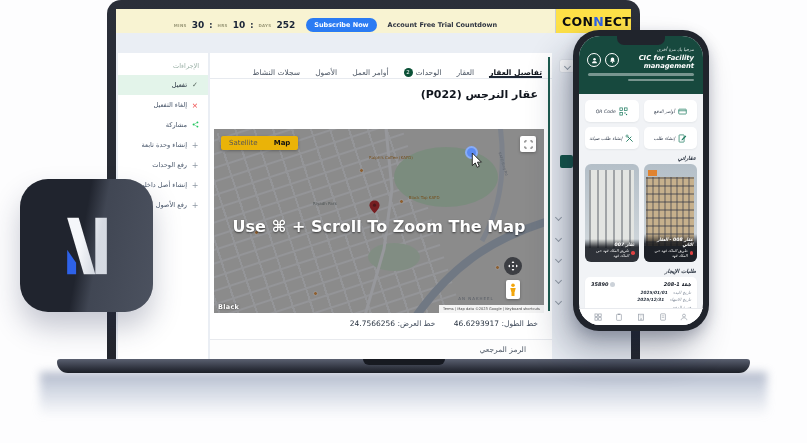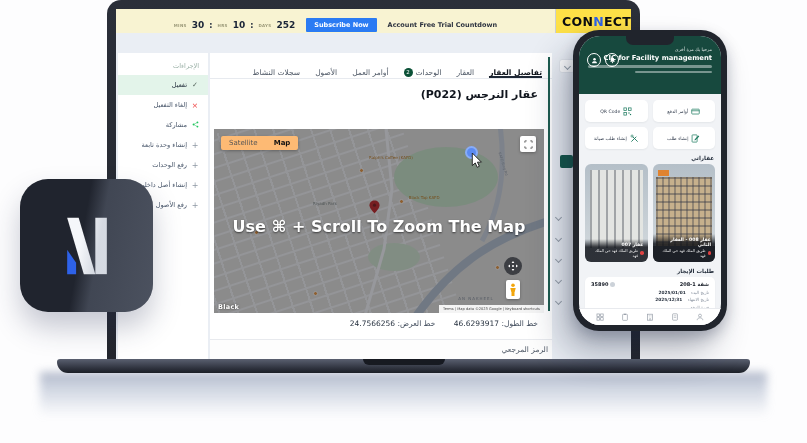--- a/index.html
+++ b/index.html
@@ -15,21 +15,21 @@
   .base-notch { position:absolute; left:363px; top:359px; width:82px; height:6px; background:#171a21; border-radius:0 0 8px 8px; z-index:4; }
   .base-shadow { position:absolute; left:40px; top:372px; width:727px; height:60px; z-index:0;
     background:linear-gradient(180deg,#7e8aa5 0%,#aab5ca 22%,rgba(244,247,251,0) 75%); filter:blur(4px); opacity:.6; }
 
   
   .topbar { position:absolute; left:0; top:0; width:515px; height:32px; display:flex;text-align:center; }
   .countdown-bar { flex:1; background:#f8f3d2; display:flex; align-items:center; justify-content:center; gap:5px; }
   .cd-label { font-size:4px; color:#9a9878; font-weight:bold; letter-spacing:.3px; }
   .cd-num { font-size:9px; color:#1a2437; font-weight:bold; }
   .cd-colon { font-size:8px; color:#1a2437; font-weight:bold; }
-  .subscribe-btn { background:#2b7bf3; color:#fff; font-size:6.5px; font-weight:bold; padding:3px 8px; border-radius:1px; margin:0 6px; cursor:pointer; }
+  .subscribe-btn { background:#2b7bf3; color:#fff; font-size:6.5px; font-weight:bold; padding:3px 8px; border-radius:7px; margin:0 6px; cursor:pointer; }
   .cd-caption { font-size:6.5px; color:#2d3340; font-weight:bold; }
   .brand-area { width:76px; background:#fde047; border-left:1px solid #c9ced6; padding:5px 0 0 6px; }
   .brand-text { font-size:12.5px; font-weight:900; color:#0c0e13; letter-spacing:.3px; white-space:nowrap; }
   .brand-accent { color:#2e62e9; }
 
   .page-bg { position:absolute; left:0; top:24px; width:515px; height:326px; background:#eaeef4; }
 
   
   .breadcrumb { position:absolute; left:94px; top:31px; width:342px; direction:rtl; font-size:7px; color:#6b7280; }
   .crumb-parent { text-decoration:underline; color:#4b5563; cursor:pointer; }
@@ -62,47 +62,47 @@
       repeating-linear-gradient(0deg, transparent 0 11px, #fff 11px 13px),
       repeating-linear-gradient(90deg, transparent 0 16px, #fff 16px 18px); }
   .poi-label { position:absolute; font-size:4px; color:#c07a16; white-space:nowrap; }
   .poi-dot { position:absolute; width:5px; height:5px; border-radius:50%; background:#ef9a3c; border:.8px solid #fff; }
   .map-label-gray { position:absolute; font-size:4px; color:#7c857f; white-space:nowrap; }
   .area-label { position:absolute; font-size:4px; letter-spacing:1px; color:#8a9199; }
   .road-label { position:absolute; font-size:3.5px; color:#9aa2ab; transform:rotate(73deg); }
   .map-pin { position:absolute; left:47%; top:38%; }
   .map-overlay { position:absolute; inset:0; background:rgba(24,27,35,.45); }
   .map-msg { position:absolute; left:0; right:0; top:48%; text-align:center; color:#fff; font-size:16px; font-weight:bold; text-shadow:0 1px 2px rgba(0,0,0,.6); }
-  .maptype { position:absolute; left:7px; top:7px; background:#fdba74; border-radius:2px; box-shadow:0 1px 3px rgba(0,0,0,.3); display:flex;align-items:center; }
+  .maptype { position:absolute; left:7px; top:7px; background:#eab308; border-radius:2px; box-shadow:0 1px 3px rgba(0,0,0,.3); display:flex;align-items:center; }
   .maptype span { padding:3px 8px; font-size:7px; color:#565656; cursor:pointer; }
   .maptype .sel { font-weight:bold; color:#111; }
   .fullscreen-btn { position:absolute; right:8px; top:7px; width:16px; height:16px; background:#fff; border-radius:2px; box-shadow:0 1px 3px rgba(0,0,0,.3); display:flex; align-items:center; justify-content:center; cursor:pointer; }
   .pan-btn { position:absolute; right:22px; bottom:38px; width:18px; height:18px; border-radius:50%; background:rgba(38,41,48,.78); display:flex; align-items:center; justify-content:center; cursor:pointer; }
   .pegman { position:absolute; right:24px; bottom:14px; width:14px; height:19px; background:#fff; border-radius:2px; box-shadow:0 1px 3px rgba(0,0,0,.3); display:flex; align-items:center; justify-content:center; cursor:pointer; }
   .map-attrib { position:absolute; right:0; bottom:0; height:8px; background:rgba(255,255,255,.9); font-size:3.6px; color:#444; line-height:8px; padding:0 4px; }
   .google-logo { position:absolute; left:4px; bottom:2px; font-size:6.5px; font-weight:bold; color:#fff; text-shadow:0 0 2px rgba(0,0,0,.6); letter-spacing:.3px; }
   .cursor-wrap { position:absolute; left:76%; top:9%; }
   .cursor-dot { width:13px; height:13px; border-radius:50%; background:#5b8bf2; border:2px solid rgba(160,190,250,.65); }
   .cursor-arrow { position:absolute; left:6px; top:7px; }
 
   .coords-row { position:absolute; left:0; right:0; top:266px; padding:0 14px; font-size:7.5px; color:#3f4a5a; }
   .coord-pair { margin-left:16px; }
   .coord-val { font-weight:500; color:#26313f; }
-  .ref-row { position:absolute; left:0; right:0; top:286px; height:28px; line-height:20px; border-top:1px solid #e8eaee; border-bottom:1px solid #e8eaee; background:#fdfdfd; padding:0 4px; font-size:7.5px; color:#4b5563; }
+  .ref-row { position:absolute; left:0; right:0; top:286px; height:28px; line-height:20px; border-top:1px solid #e8eaee; border-bottom:1px solid #e8eaee; background:#fdfdfd; padding:0 26px; font-size:7.5px; color:#4b5563; }
 
   
   .teal-line { position:absolute; left:432px; top:48px; width:2px; height:254px; background:#1d5c4f; z-index:2; }
   .teal-square { position:absolute; left:444px; top:146px; width:13px; height:13px; background:#14584a; border-radius:2px; z-index:2; }
   .chevron { width:5px; height:5px; border-right:1.2px solid #98a1ab; border-bottom:1.2px solid #98a1ab; transform:rotate(45deg); }
   .chev-col { position:absolute; left:440px; top:206px; display:flex; flex-direction:column; gap:16px; z-index:2; }
   .chev-box { position:absolute; left:443px; top:50px; width:16px; height:14px; background:#fff; border:1px solid #e2e6ec; border-radius:3px; display:flex; align-items:center; justify-content:center; z-index:2; }
 
   
-  .phone { position:absolute; left:573px; top:30px; width:154px; height:301px; background:#20242c; border-radius:26px; z-index:8;
-    box-shadow:-12px 22px 34px rgba(24,33,60,.30), 0 6px 14px rgba(24,33,60,.25); }
+  .phone { position:absolute; left:573px; top:30px; width:136px; height:301px; background:#20242c; border-radius:26px; z-index:8;
+    box-shadow:-12px 22px 34px rgba(24,33,60,.30), 0 6px 14px rgba(24,33,60,.25);font-style:italic; }
   .phone-screen { position:absolute; inset:6px; border-radius:21px; overflow:hidden; background:#f1f3f6; direction:rtl; }
   .phone-notch { position:absolute; left:50%; top:0; transform:translateX(-50%); width:48px; height:9px; background:#20242c; border-radius:0 0 7px 7px; z-index:6; }
   .ph-header { height:58px; background:#17493e; color:#fff; padding:11px 9px 5px; position:relative; }
   .ph-welcome { font-size:4.5px; opacity:.85; }
   .ph-title { font-size:6.8px; font-weight:bold; margin-top:2px; direction:ltr; text-align:right; }
   .ph-desc { height:2.5px; background:rgba(255,255,255,.42); border-radius:2px; margin-top:3px; }
   .ph-desc.l2 { width:62%; }
   .ph-circles { position:absolute; left:8px; top:17px; display:flex; gap:4px; }
   .ph-circle { width:14px; height:14px; border:1.2px solid #fff; border-radius:50%; display:flex; align-items:center; justify-content:center; cursor:pointer; }
   .ph-body { padding:6px 6px 22px; }

